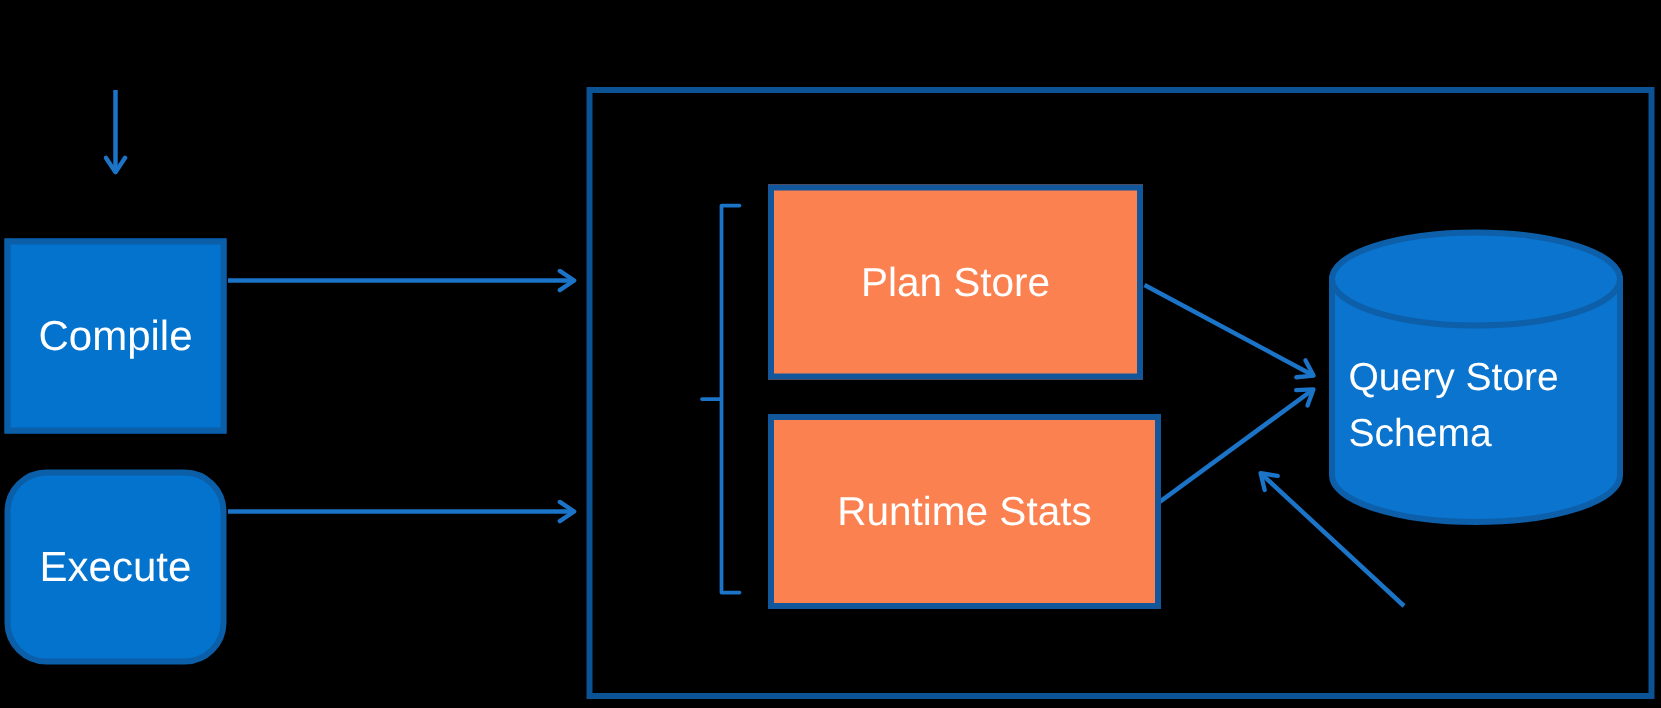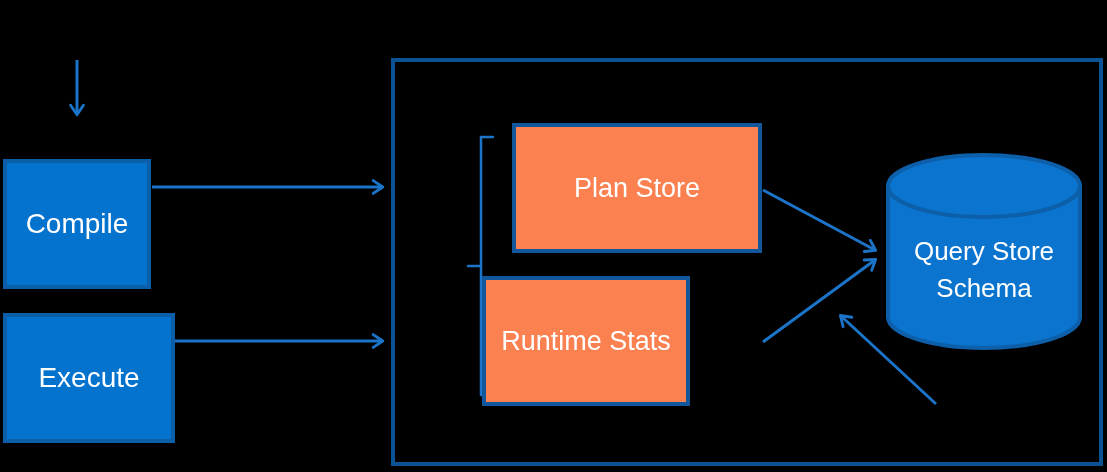--- a/index.html
+++ b/index.html
@@ -36,42 +36,41 @@
     border: 4px solid var(--blue-border, #0b5ea8);
     font-size: 28px;
     margin-top: 36px;
   }
   .orange-box {
     background: var(--orange-fill, #fc8150);
     border: 4px solid var(--orange-border, #12569c);
     font-size: 27px;
   }
   #compile-box  { left: 3px;   top: 123px; width: 148px; height: 130px; }
-  #execute-box  { left: 3px;   top: 277px; width: 172px; height: 130px; }
+  #execute-box  { left: 3px;   top: 277px; width: 148px; height: 130px; border-radius: 28px; }
   #plan-store-box    { left: 512px; top: 123px; width: 250px; height: 130px; text-align: right; }
-  #runtime-stats-box { left: 482px; top: 276px; width: 208px; height: 130px; }
+  #runtime-stats-box { left: 512px; top: 276px; width: 262px; height: 130px; }
   #outer-box {
     position: absolute;
     box-sizing: border-box;
     left: 391px;
     top: 58px;
     width: 712px;
     height: 408px;
     border: 4px solid var(--outer-border, #0b5394);
     background: transparent;
   }
   #cylinder-label {
     position: absolute;
     left: 899px;
     top: 233px;
     width: 170px;
     font-size: 26px;
     line-height: 1.42;
     color: var(--text, #fff);
-    text-align: center;
   }
 </style>
 </head>
 <body>
 
 <div class="canvas">
 
   <div id="outer-box"></div>
 
   <svg class="overlay" viewBox="0 0 1107 472" xmlns="http://www.w3.org/2000/svg">

